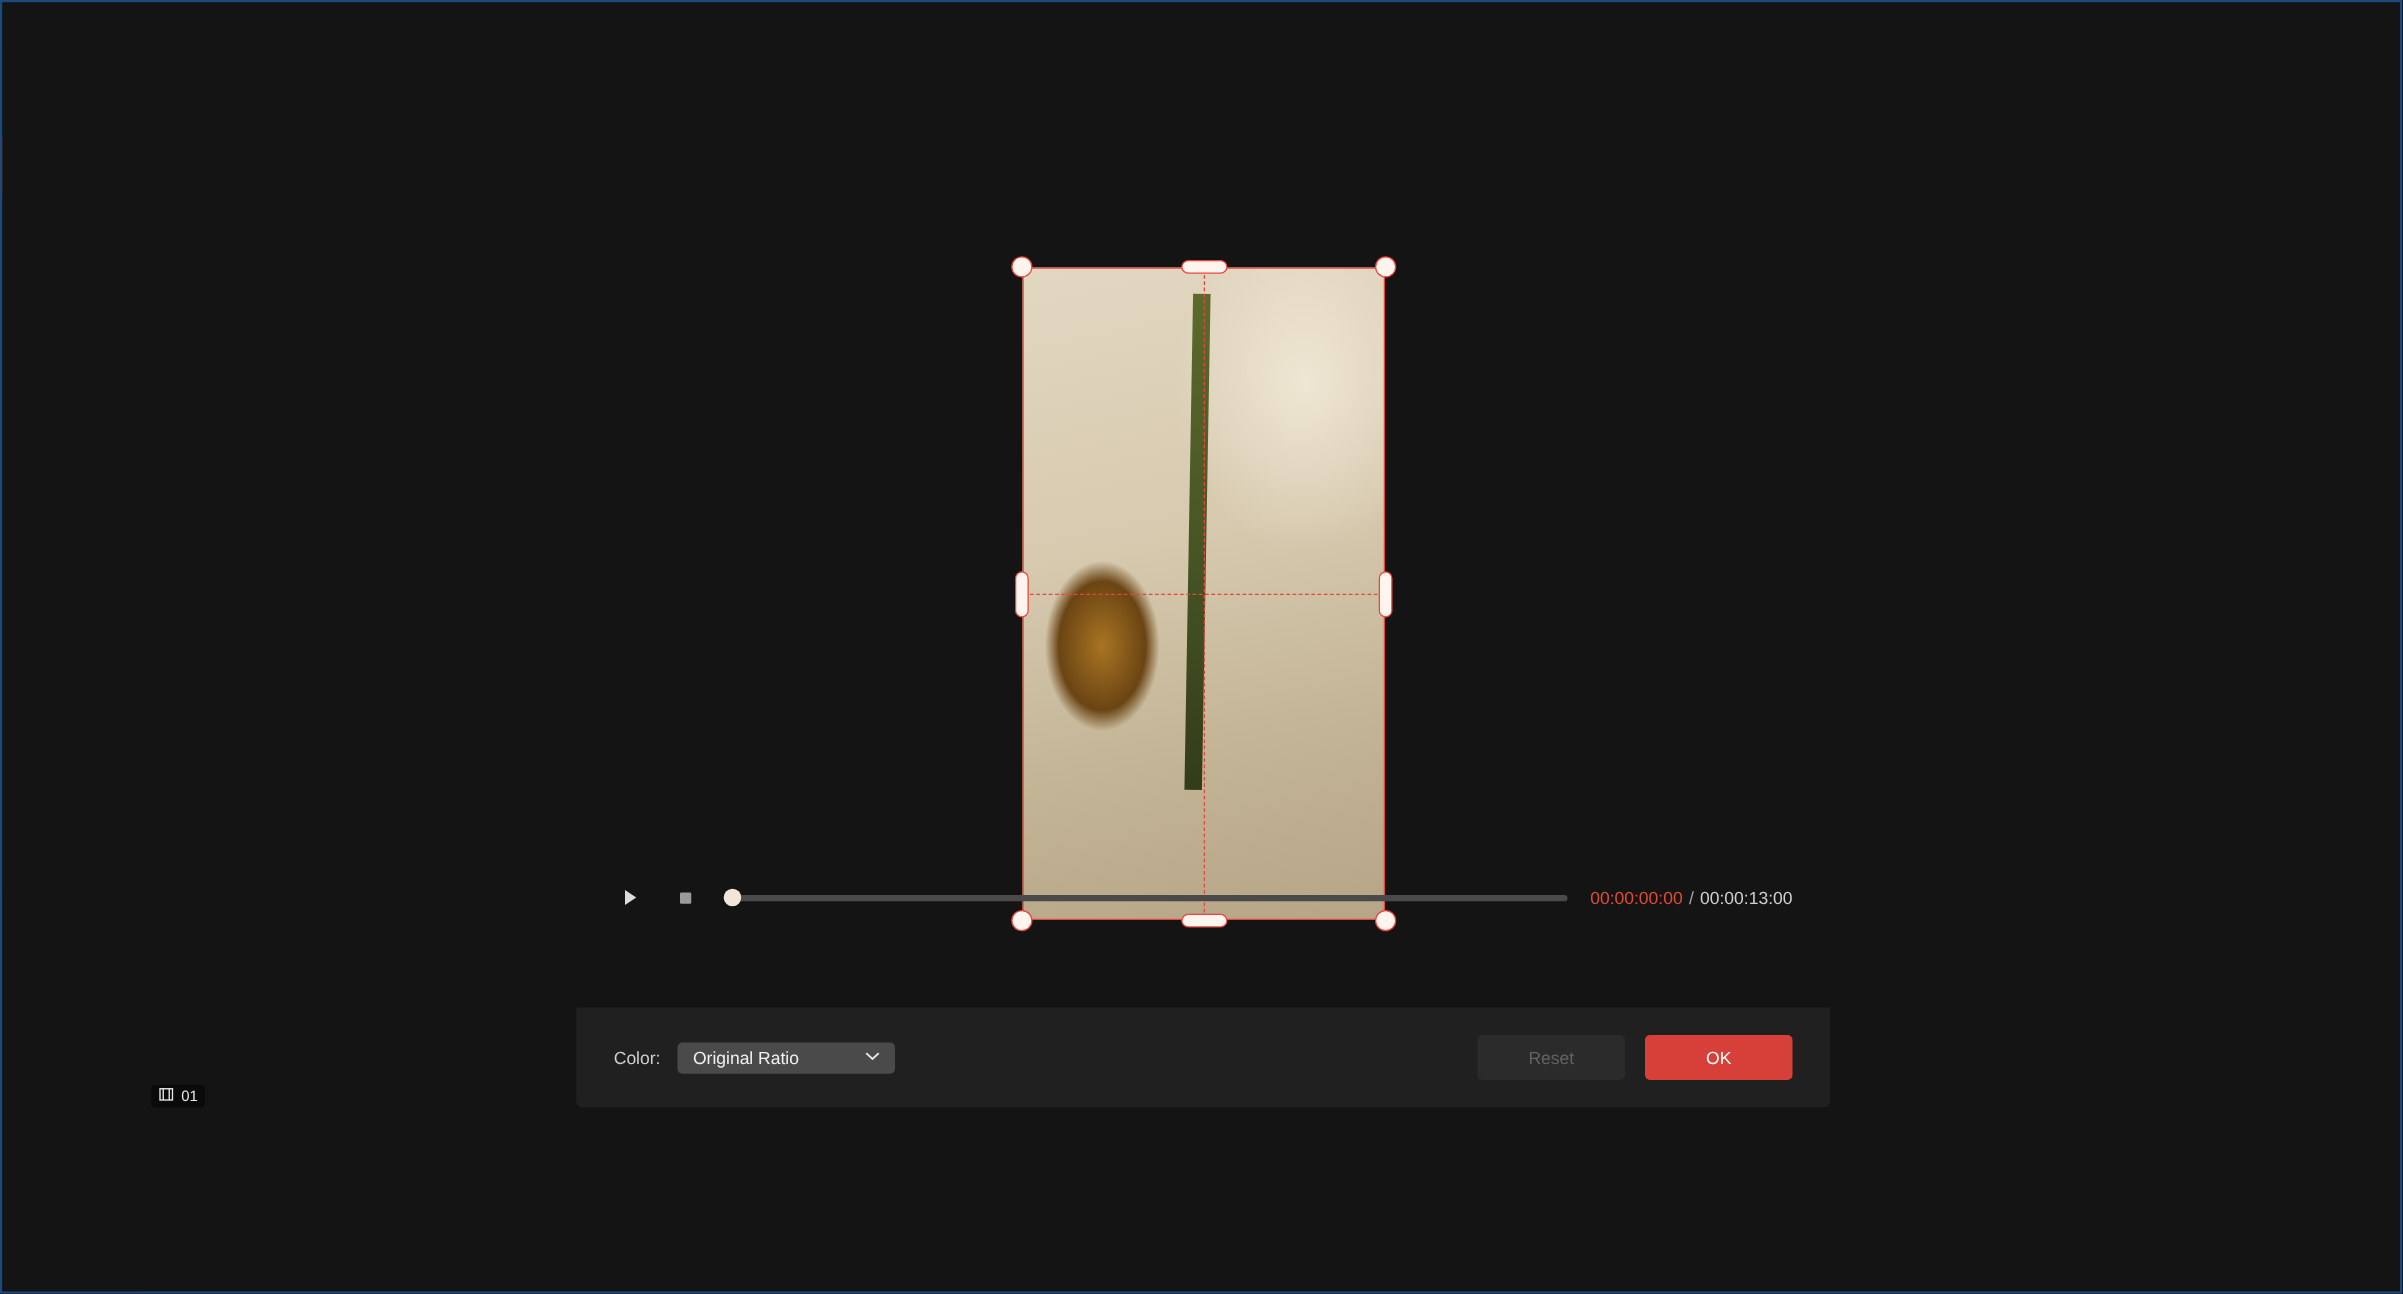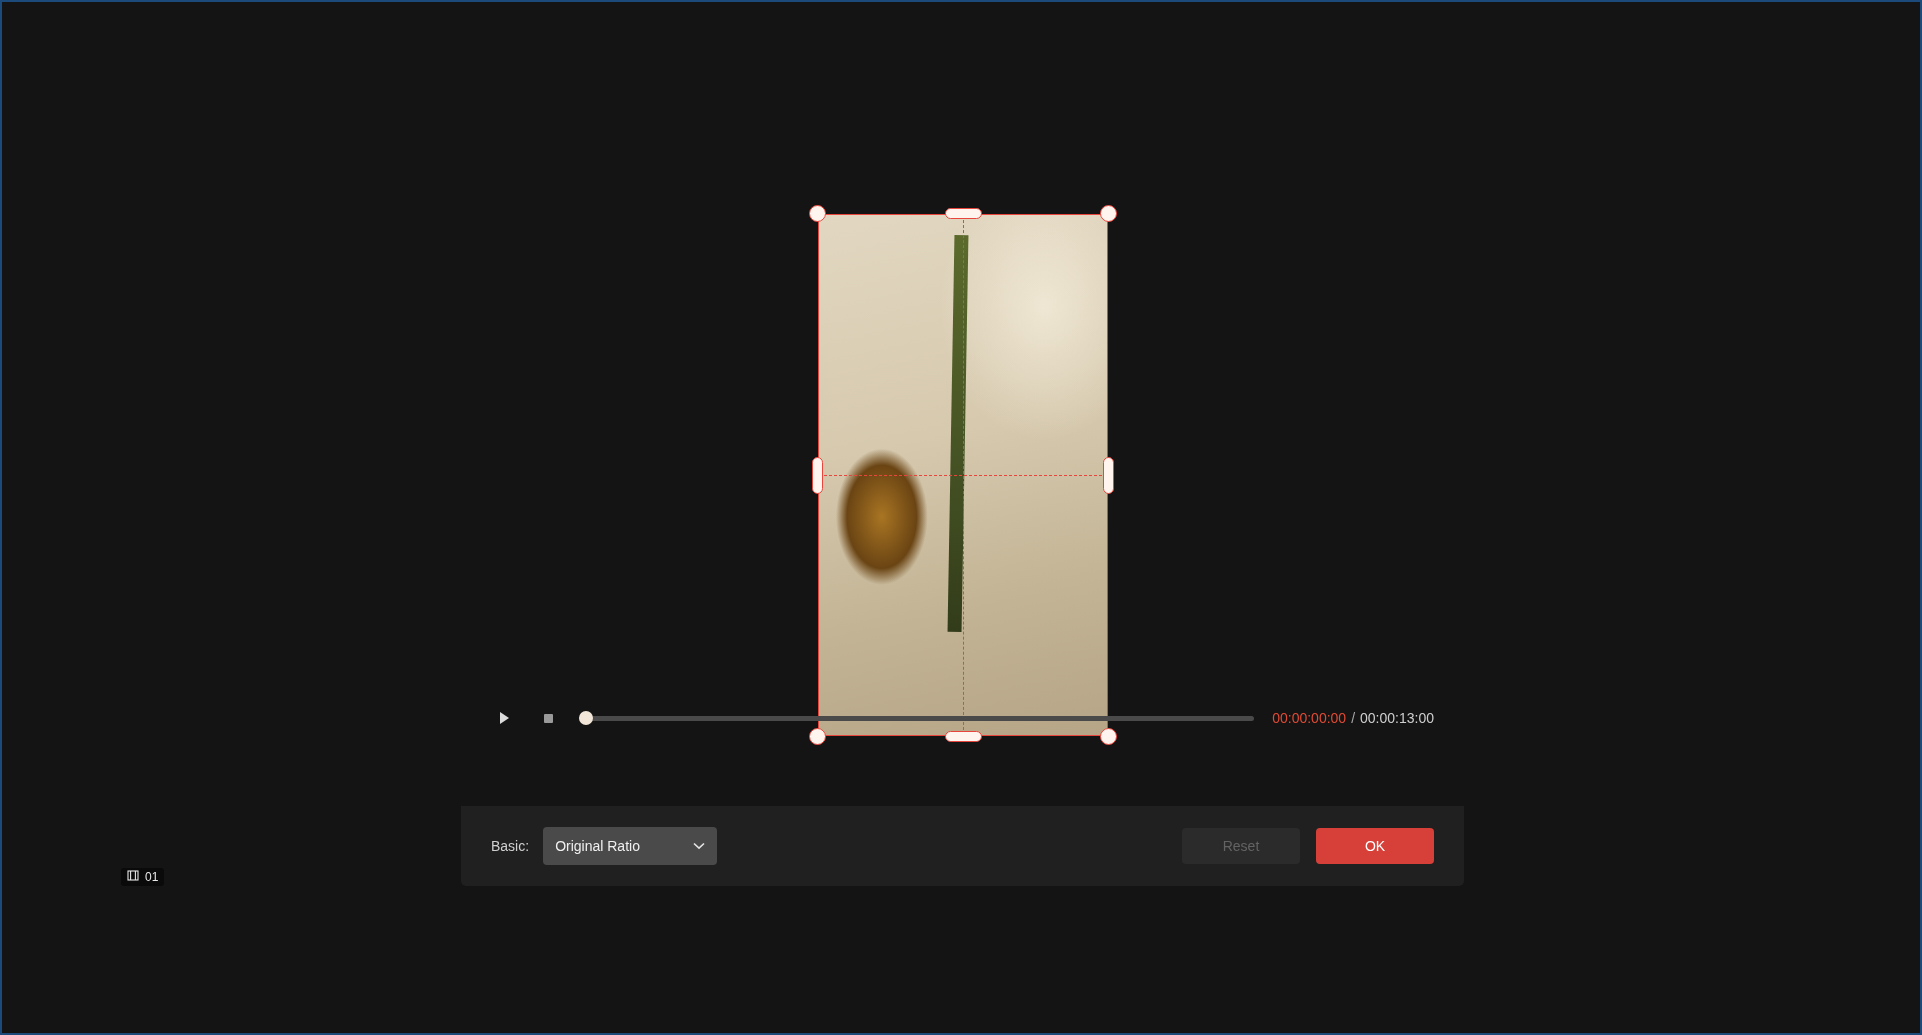--- a/index.html
+++ b/index.html
@@ -302,21 +302,21 @@
   .dt-cur { font-size:14px; color:#e04b35; }
   .dt-sep { font-size:14px; color:#a8a8a8; margin:0 5px; }
   .dt-tot { font-size:14px; color:#cfcfcf; }
 
   .dlg-foot {
     position:absolute; left:0; right:0; bottom:0; height:80px; background:#202020;
     display:flex; align-items:center; padding: 0 30px; border-radius: 0 0 5px 5px;
   }
   .ratio-lab { font-size:14px; color:#cfcfcf; margin-right:14px; }
   .ratio-sel {
-    width:174px; height:38px; background:#4a4a4a; border-radius:4px;
+    width:174px; height:25px; background:#4a4a4a; border-radius:4px;
     display:flex; align-items:center; padding: 0 12px; cursor:pointer;
   }
   .ratio-val { font-size:14px; color:#f0f0f0; }
   .ratio-chev { margin-left:auto; color:#e4e4e4; font-size:11px; }
   .foot-sp { flex:1; }
   .btn-reset {
     width:118px; height:36px; border-radius:4px; background:#2b2b2b; color:#636363;
     display:flex;align-items:center;justify-content:center;font-size:14px;
   }
   .btn-ok {
@@ -904,21 +904,21 @@
         </div>
         <div class="dtime">
           <span class="dt-cur">00:00:00:00</span>
           <span class="dt-sep">/</span>
           <span class="dt-tot">00:00:13:00</span>
         </div>
       </div>
     </div>
 
     <div class="dlg-foot">
-      <div class="ratio-lab">Basic:</div>
+      <div class="ratio-lab">Color:</div>
       <div class="ratio-sel">
         <span class="ratio-val">Original Ratio</span>
         <span class="ratio-chev">
           <svg width="12" height="8" viewBox="0 0 12 8" fill="none" stroke="#e4e4e4" stroke-width="1.6">
               <path d="M1 1.5L6 6.2l5-4.7"></path>
             </svg>
         </span>
       </div>
       <div class="foot-sp"></div>
       <div class="btn-reset">Reset</div>

